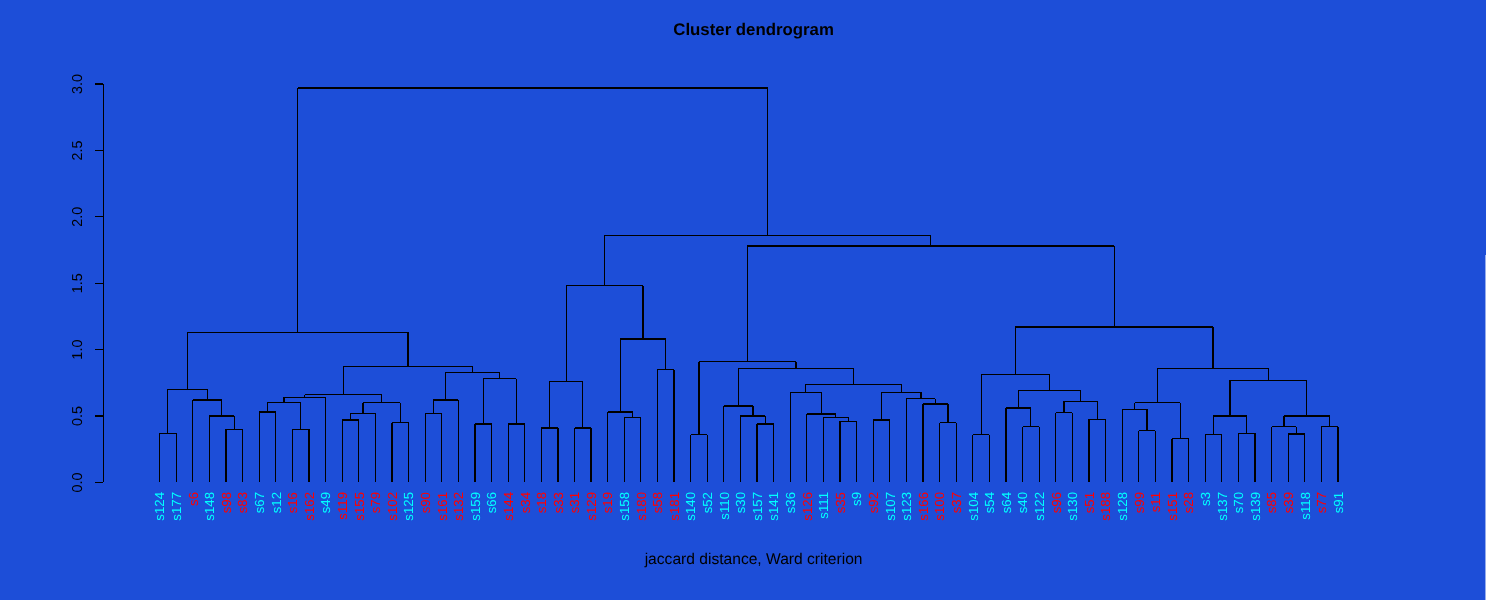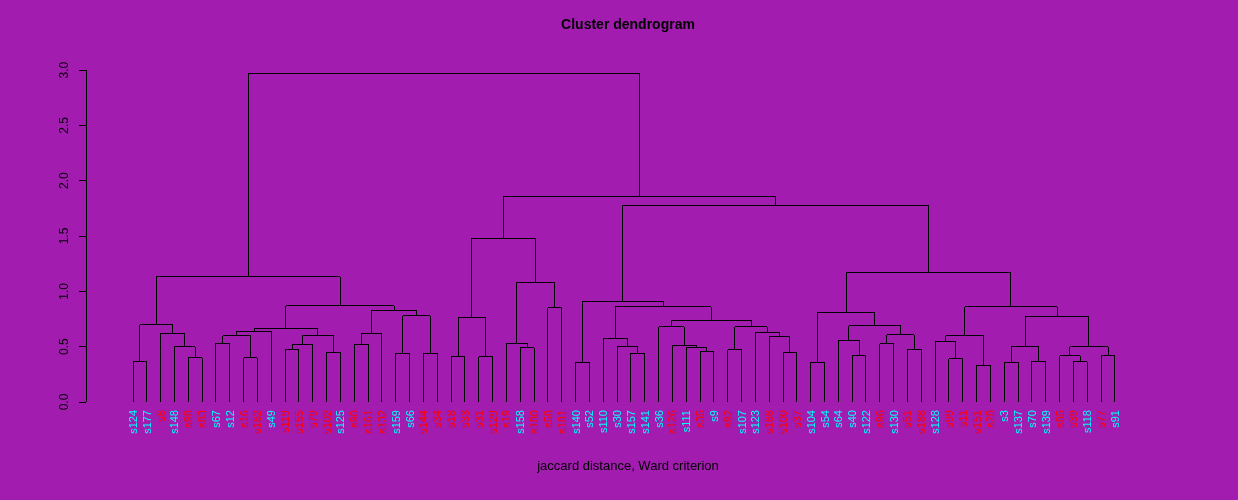--- a/index.html
+++ b/index.html
@@ -1,16 +1,16 @@
 <!DOCTYPE html>
 <html><head>
 <meta charset="utf-8">
 <style>
   html,body{margin:0;padding:0;background:#ffffff;}
-  #figure{position:relative;width:1238px;height:500px;background:#a21caf;overflow:hidden;
+  #figure{position:relative;width:1238px;height:500px;background:#1d4ed8;overflow:hidden;
           font-family:"Liberation Sans", sans-serif;}
   #chart-title{position:absolute;left:0;top:16px;width:1256px;text-align:center;
                font-size:14px;font-weight:bold;color:#000;}
   #x-caption{position:absolute;left:0;top:458px;width:1256px;text-align:center;
              font-size:13px;color:#000;}
   svg{position:absolute;left:0;top:0;}
   svg line{stroke:#000;stroke-width:1;shape-rendering:crispEdges;}
   svg text{font-family:"Liberation Sans", sans-serif;}
   .ticklab{font-size:12px;fill:#000;}
   .leaflab{font-size:11px;}

